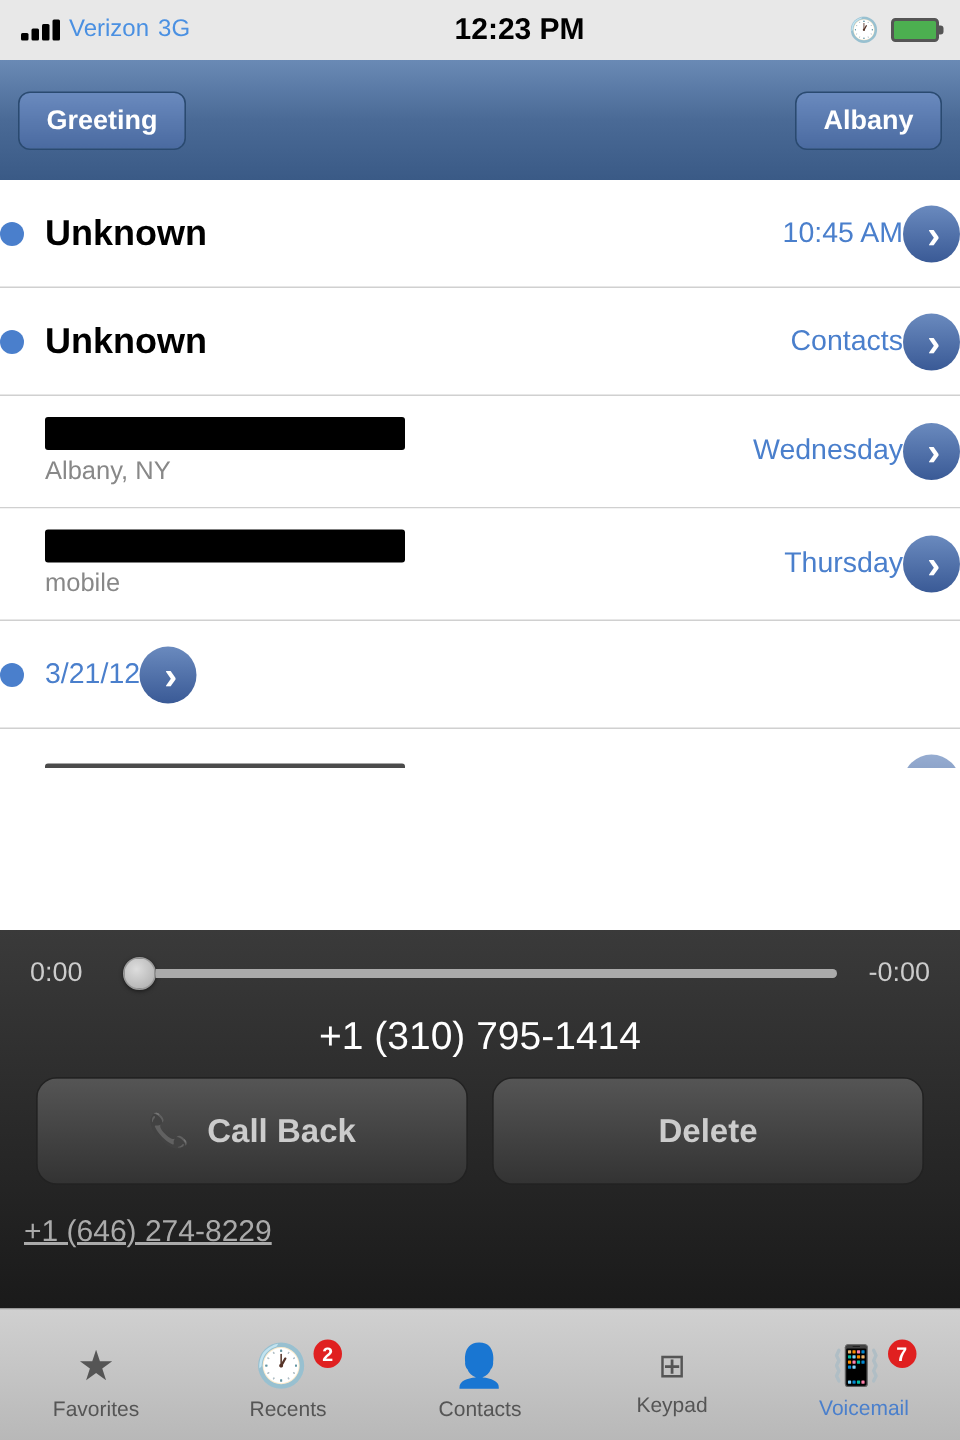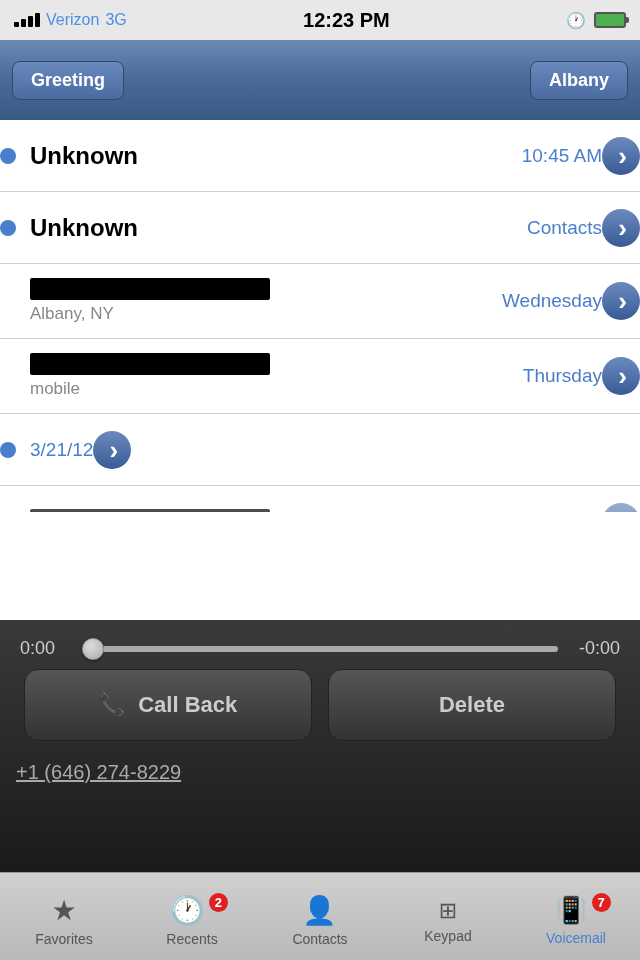--- a/index.html
+++ b/index.html
@@ -364,20 +364,21 @@
 
   <div class="progress-area">
     <span class="time-label">0:00</span>
     <div class="progress-track">
       <div class="progress-thumb"></div>
       <div style="position:absolute; left:22px; right:0; top:0; height:6px; background:#aaa; border-radius:0 3px 3px 0;"></div>
     </div>
     <span class="time-label right">-0:00</span>
   </div>
 
+  <div class="phone-number-display">+1 (310) 795-1414</div>
 
   <div class="player-buttons">
     <button class="player-btn">
       <span style="font-size:22px;">📞</span>
       <span>Call Back</span>
     </button>
     <button class="player-btn">
       <span>Delete</span>
     </button>
   </div>

